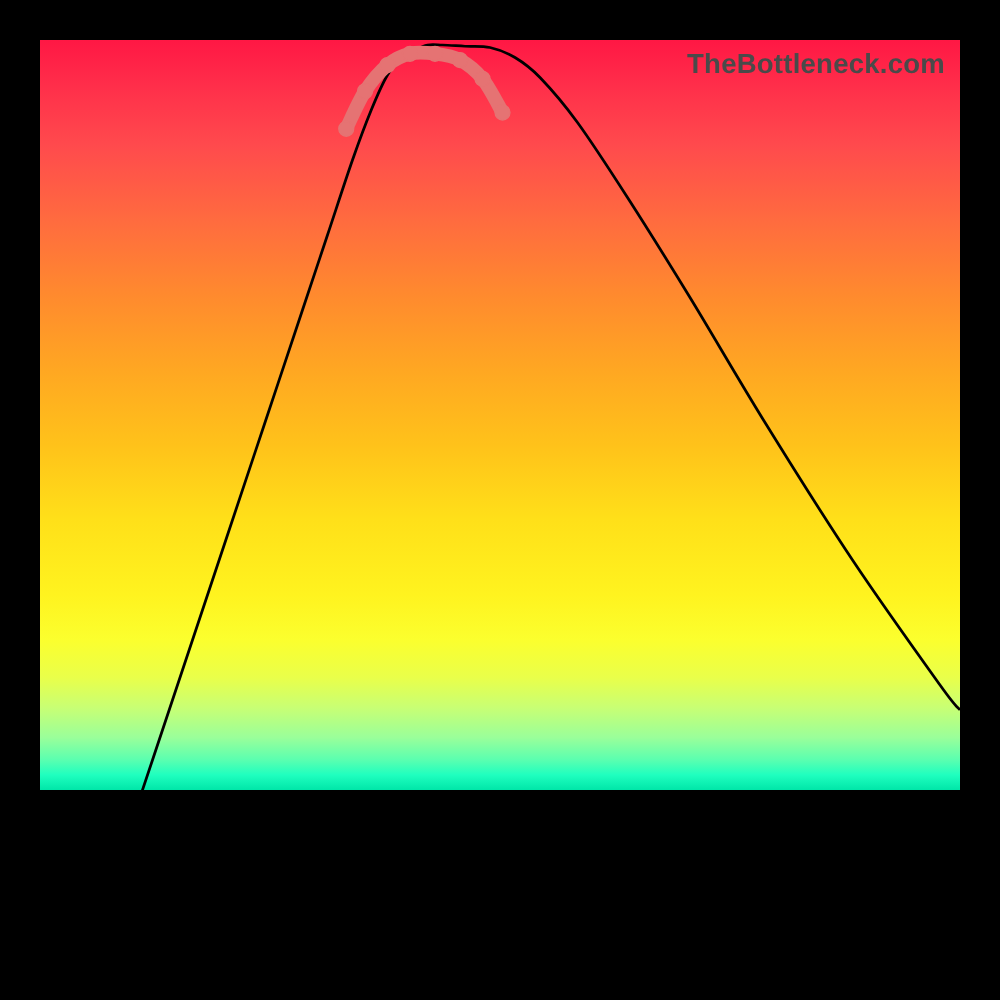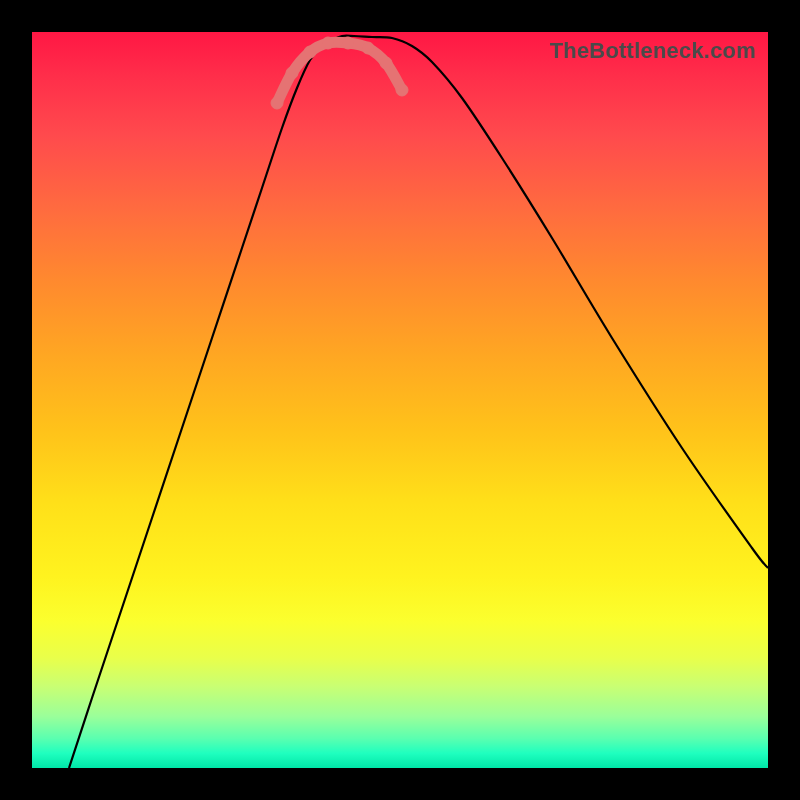--- a/index.html
+++ b/index.html
@@ -13,21 +13,21 @@
   }
   .frame {
     position: absolute;
     left: 0; top: 0;
     width: 800px; height: 800px;
     background: #000;
   }
   .plot {
     position: absolute;
     left: 32px; top: 32px;
-    width: 736px; height: 736px;
+    width: 736px; height: 600px;
     overflow: hidden;
   }
   .gradient {
     position: absolute;
     left: 0; top: 0; right: 0; bottom: 0;
     background: linear-gradient(
       to bottom,
       #ff1744 0%,
       #ff2e4a 6%,
       #ff4a4d 14%,

